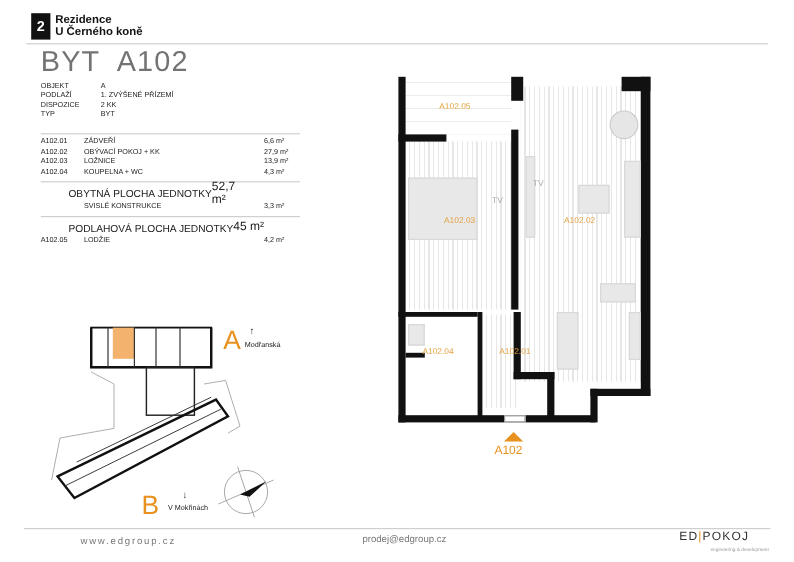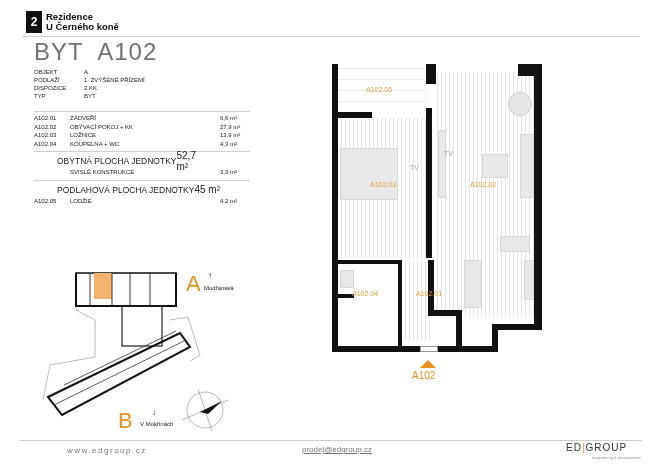--- a/index.html
+++ b/index.html
@@ -174,17 +174,17 @@
   <div class="room-label" style="left:20px; top:226px;">A102.04</div>
   <div class="room-label" style="left:84px; top:226px;">A102.01</div>
   <div class="abs" style="left:78px; top:100px; font-size:7px; color:#aaa;">TV</div>
   <div class="abs" style="left:112px; top:86px; font-size:7px; color:#aaa;">TV</div>
 </div>
 <div class="abs" style="left:420px; top:360px; width:0; height:0; border-left:8px solid transparent; border-right:8px solid transparent; border-bottom:8px solid #e8911f;"></div>
 <div class="abs orange" style="left:412px; top:370px; font-size:10px;">A102</div>
 
 <div class="abs hr" style="left:20px; top:440px; width:622px;"></div>
 <div class="abs footer-text" style="left:20px; top:446px; letter-spacing:1.5px;margin-left:47px;">www.edgroup.cz</div>
-<div class="abs footer-text" style="left:302px; top:445px;text-decoration:underline;">prodej@edgroup.cz</div>
+<div class="abs footer-text" style="left:302px; top:445px;">prodej@edgroup.cz</div>
 <div class="abs" style="left:566px; top:442px; font-size:10px; letter-spacing:1px; color:#333;">
-  <span>ED</span><span style="color:#e8911f;">|</span><span>GROUP</span>
+  <span>ED</span><span style="color:#e8911f;">|</span><span>POKOJ</span>
 </div>
 <div class="abs" style="left:592px; top:455px; font-size:4px; color:#999;">engineering &amp; development</div>
 
 </body></html>

